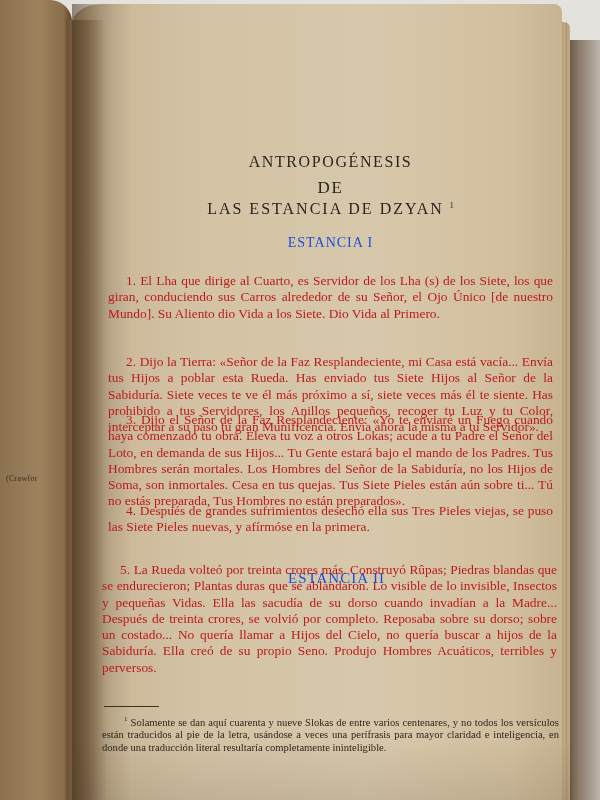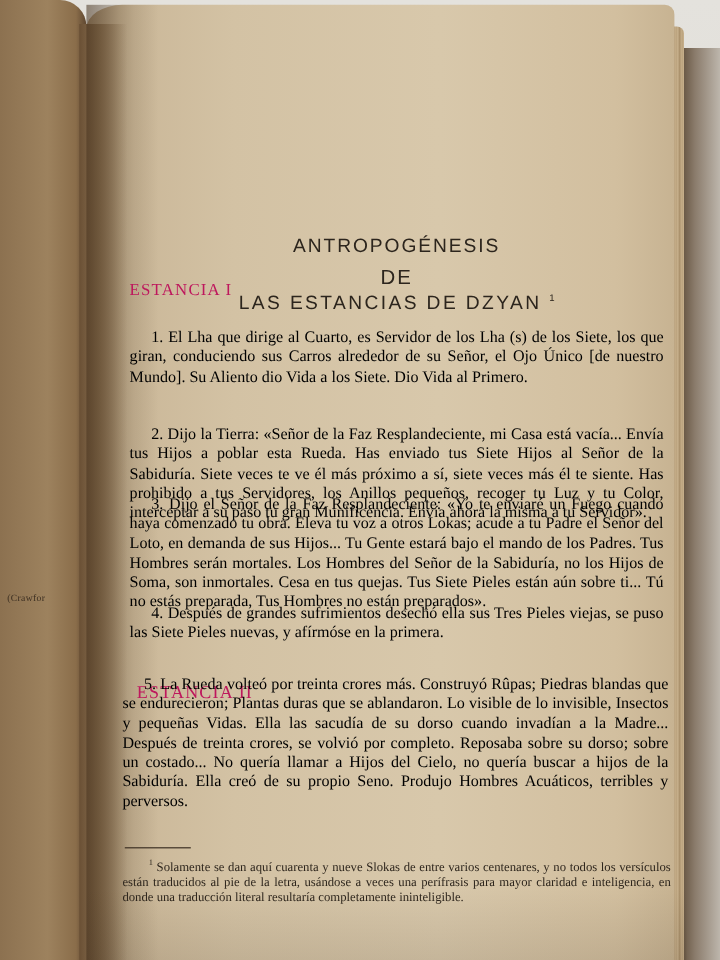--- a/index.html
+++ b/index.html
@@ -14,21 +14,20 @@
   }
   .left-page {
     position:absolute; left:0; top:0; width:72px; height:800px;
     background:linear-gradient(90deg,#8c7150 0%,#9d825e 55%,#8a6d4a 88%,#5d4630 100%);
     border-top-right-radius:22px;
   }
   .left-margin-note {
     position:absolute; left:6px; top:474px;
     font-size:8px; color:#3a2d20; letter-spacing:0.3px;
     font-family:"Liberation Serif", serif;
-    margin-top:20px;
   }
   .gutter {
     position:absolute; left:66px; top:20px; width:40px; height:780px;
     background:linear-gradient(90deg,#6a5035 0%,#8a7050 40%,rgba(180,160,130,0) 100%);
   }
   .page-edges {
     position:absolute; left:548px; top:22px; width:22px; height:778px;
     background:repeating-linear-gradient(90deg,#b59d78 0px,#c9b28e 2px,#a88f6a 3px,#c3ab86 5px);
     border-top-right-radius:6px;
   }
@@ -51,40 +50,40 @@
     position:absolute; left:72px; top:740px; width:500px; height:60px;
     background:linear-gradient(180deg,rgba(0,0,0,0) 0%,rgba(60,45,30,0.12) 100%);
     pointer-events:none;
   }
   .text {
     position:absolute; left:108px; top:0; width:445px;
     color:#2b241c;
   }
   .title {
     position:absolute; left:0; width:445px; text-align:center;
-    font-family:Liberation Sans, sans-serif;
-    letter-spacing:1.6px; color:#2c251d;margin-top:44px;
+    font-family:Liberation Serif, serif;
+    letter-spacing:1.6px; color:#2c251d;
   }
   .t1 { top:153px; font-size:16px; }
   .t2 { top:178px; font-size:17px; }
   .t3 { top:200px; font-size:16px; letter-spacing:2px; }
   .t3 sup { font-size:8px; letter-spacing:0; }
   .stanza-title {
-    position:absolute; left:0; width:445px; text-align:left;
-    font-family:"Liberation Serif", serif; color:#be185d;
+    position:absolute; left:0; width:445px; text-align:center;
+    font-family:"Liberation Serif", serif; color:#1d4ed8;
     letter-spacing:1px;
   }
   .st1 { top:235px; font-size:14px; }
   .st2 { top:570px; font-size:15px; left:6px; }
   .para {
     position:absolute; left:0; width:445px;
     font-family:"Liberation Serif", serif;
     font-size:13.4px; line-height:16.3px;
     text-align:justify; text-indent:18px;
-    color:#000000;
+    color:#b91c1c;
     hyphens:manual;
   }
   .p1 { top:273px; }
   .p2 { top:354px; }
   .p3 { top:412px; }
   .p4 { top:503px; }
   .p5 { top:562px; left:-6px; width:455px; }
   .fn-rule {
     position:absolute; left:-4px; top:706px; width:55px; height:1px;
     background:#3c3024;
@@ -108,21 +107,21 @@
 <div class="left-page">
   <span class="left-margin-note">(Crawfor</span>
 </div>
 <div class="page"></div>
 <div class="gutter"></div>
 <div class="page-inner-shadow"></div>
 
 <div class="text">
   <div class="title t1">ANTROPOGÉNESIS</div>
   <div class="title t2">DE</div>
-  <div class="title t3"><span>LAS ESTANCIAS DE DZYAN</span> <sup>1</sup></div>
+  <div class="title t3"><span>LAS ESTANCIA DE DZYAN</span> <sup>1</sup></div>
 
   <div class="stanza-title st1">ESTANCIA I</div>
 
   <p class="para p1" style="margin:0"><span class="num">1.</span> <span>El Lha que dirige al Cuarto, es Servidor de los Lha (s) de los Siete, los que giran, conduciendo sus Carros alrededor de su Señor, el Ojo Único [de nuestro Mundo]. Su Aliento dio Vida a los Siete. Dio Vida al Primero.</span></p>
   <p class="para p2" style="margin:0"><span class="num">2.</span> <span>Dijo la Tierra: «Señor de la Faz Resplandeciente, mi Casa está va­cía... Envía tus Hijos a poblar esta Rueda. Has enviado tus Siete Hijos al Señor de la Sabiduría. Siete veces te ve él más próximo a sí, siete veces más él te siente. Has prohibido a tus Servidores, los Anillos pequeños, recoger tu Luz y tu Color, interceptar a su paso tu gran Munificencia. En­vía ahora la misma a tu Servidor».</span></p>
   <p class="para p3" style="margin:0"><span class="num">3.</span> <span>Dijo el Señor de la Faz Resplandeciente: «Yo te enviaré un Fuego cuando haya comenzado tu obra. Eleva tu voz a otros Lokas; acude a tu Padre el Señor del Loto, en demanda de sus Hijos... Tu Gente estará bajo el mando de los Padres. Tus Hombres serán mortales. Los Hombres del Señor de la Sabiduría, no los Hijos de Soma, son inmortales. Cesa en tus quejas. Tus Siete Pieles están aún sobre ti... Tú no estás preparada, Tus Hombres no están preparados».</span></p>
   <p class="para p4" style="margin:0"><span class="num">4.</span> <span>Después de grandes sufrimientos desechó ella sus Tres Pieles viejas, se puso las Siete Pieles nuevas, y afírmóse en la primera.</span></p>
 
   <div class="stanza-title st2">ESTANCIA II</div>
 

